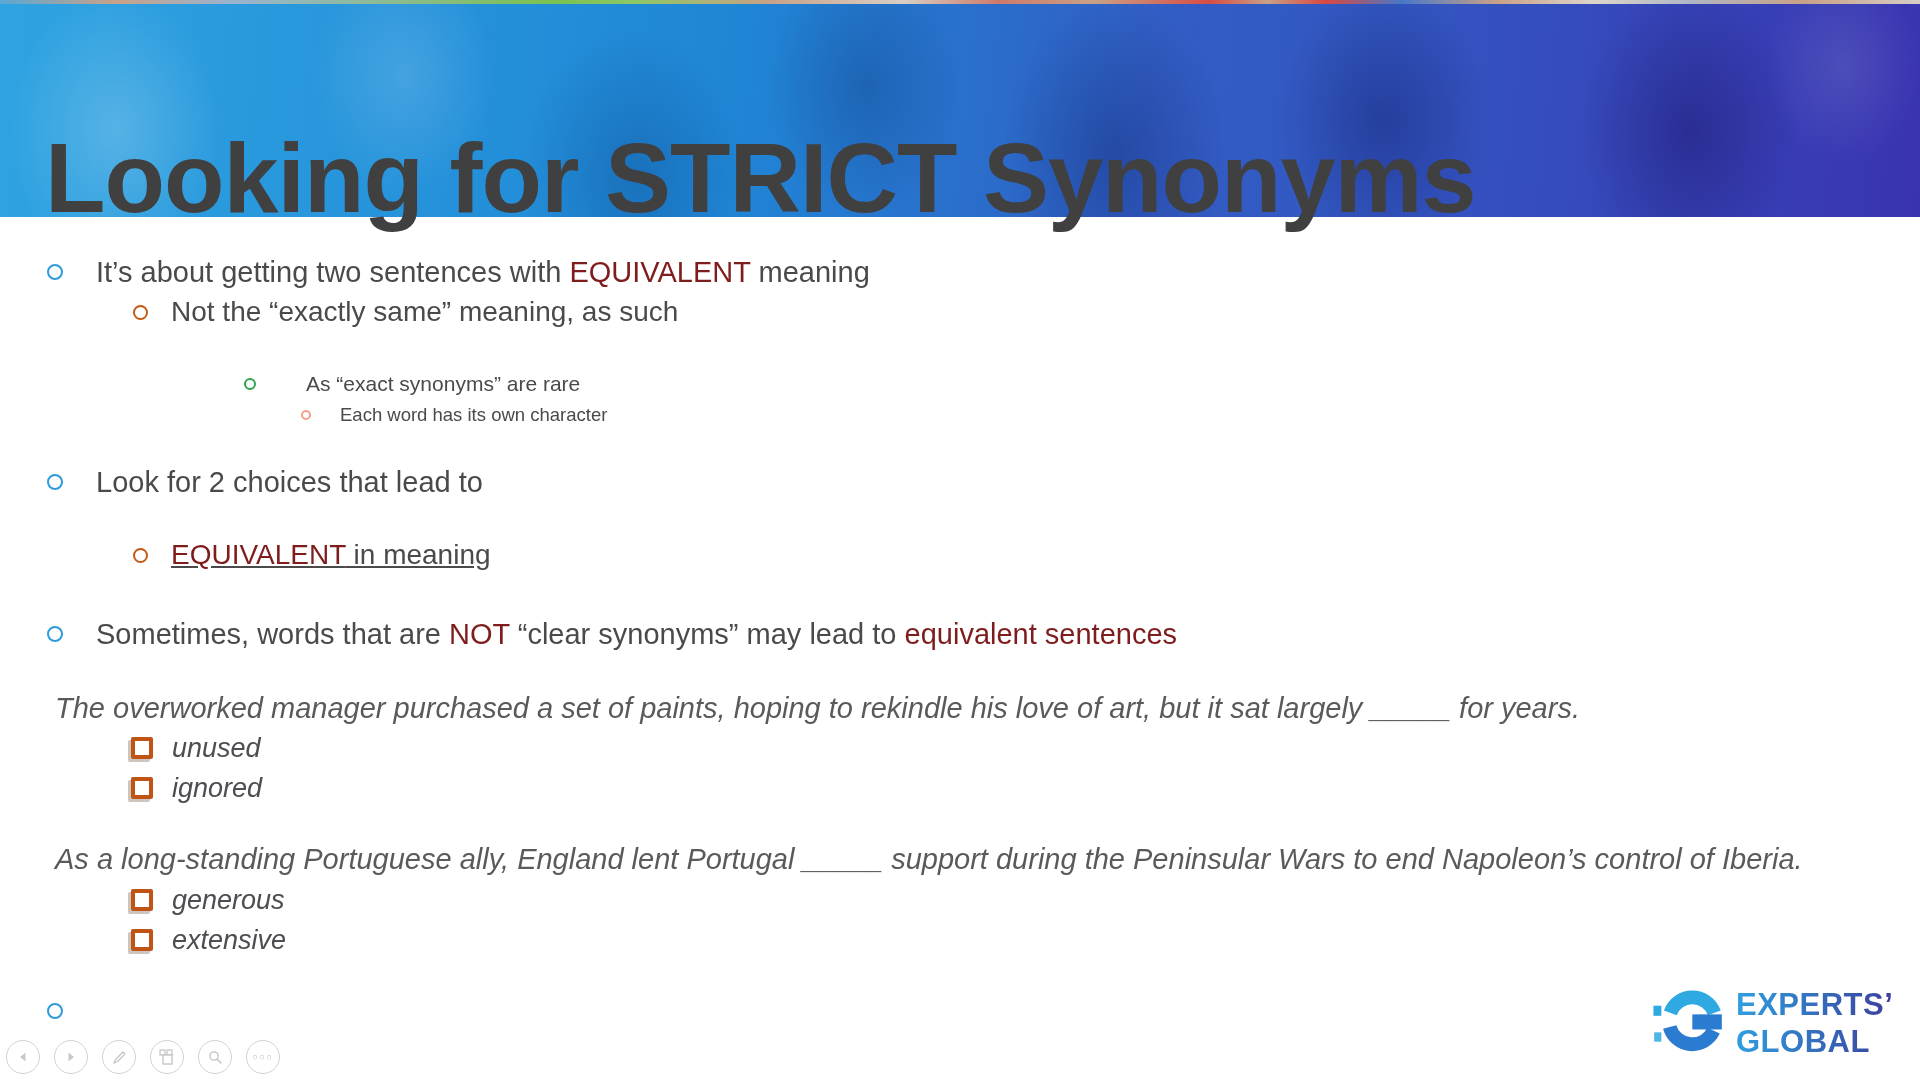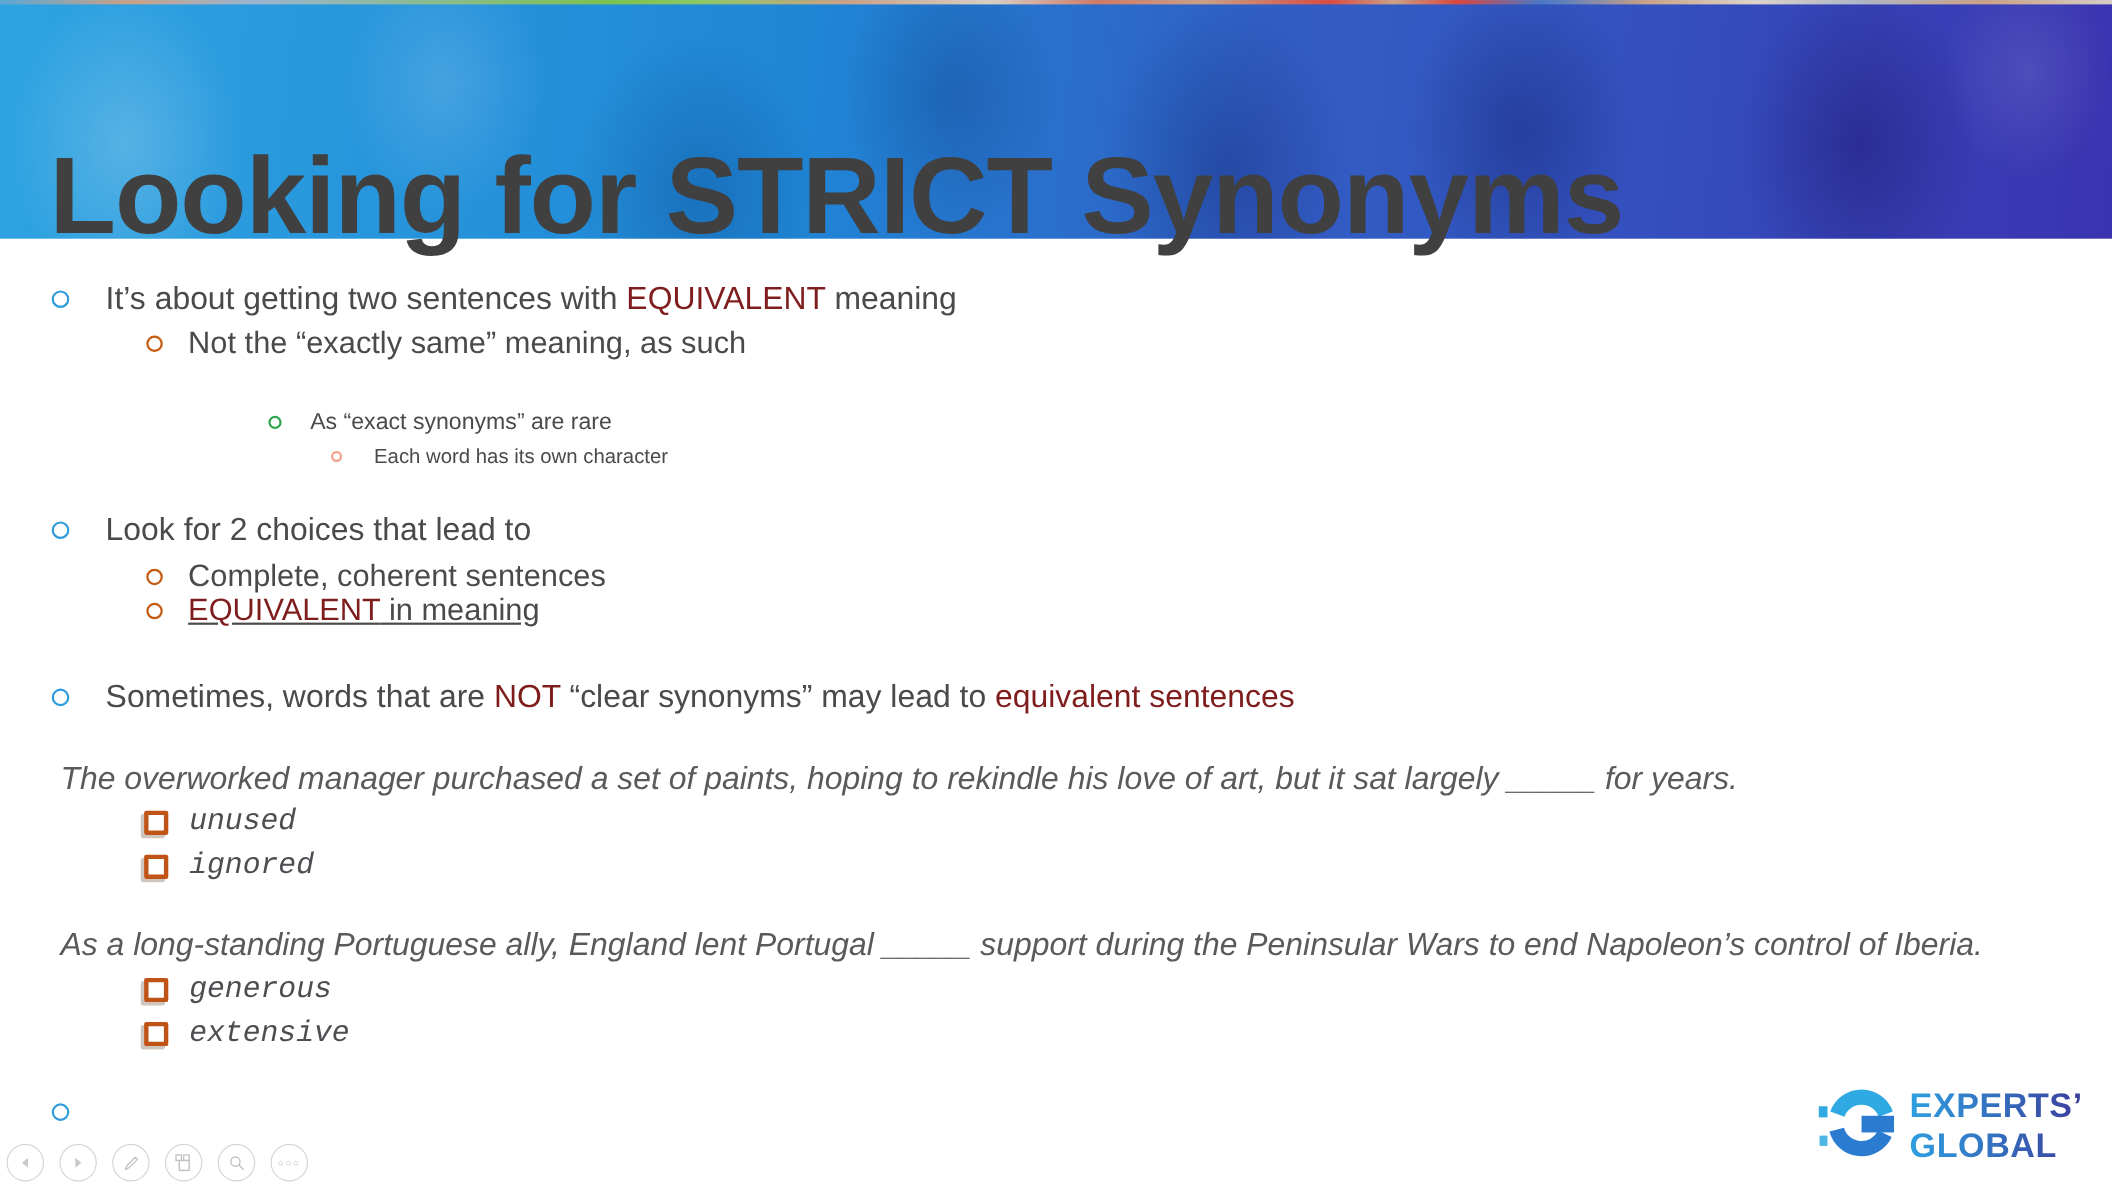--- a/index.html
+++ b/index.html
@@ -36,33 +36,33 @@
     position:absolute; left:45px; top:48px; z-index:3;
     font-size:99px; font-weight:bold; color:#404040; line-height:1.3;
     letter-spacing:-1px; white-space:nowrap;
   }
 
   
   .line { position:absolute; display:flex; align-items:center; white-space:nowrap; color:#4A4A4A; height:38px; }
   .fs1 { font-size:29px; }
   .fs2 { font-size:28px; }
   .fs3 { font-size:24px; }
-  .fs4 { font-size:21px; }
+  .fs4 { font-size:21px;gap:24px; }
   .fs5 { font-size:18.5px; }
   .o { display:inline-block; flex:none; border-radius:50%; box-sizing:border-box; background:transparent; }
   .o1 { width:16px; height:16px; border:2.5px solid #2E9BDC; margin-right:33px; }
   .o2 { width:15px; height:15px; border:2.5px solid #C55A11; margin-right:23px; }
   .o3 { width:13px; height:13px; border:2px solid #FFC000; margin-right:25px; }
   .o4 { width:12px; height:12px; border:2px solid #2EA44E; margin-right:26px; }
   .o5 { width:10px; height:10px; border:2px solid #F2A287; margin-right:29px; }
   .hl { color:#7f1d1d; }
 
   
   .example { left:55px; font-size:29px; font-style:italic; color:#5a5a5a; }
-  .optline { left:131px; font-size:27px; font-style:italic; color:#4d4d52;font-family:Liberation Mono, monospace; }
+  .optline { left:131px; font-size:27px; font-style:italic; color:#4d4d52; }
   .checkbox {
     flex:none; box-sizing:border-box; width:22px; height:22px; border-radius:2px;
     border:4px solid #C05316; margin-right:19px;
     box-shadow:-3px 3px 0 #cdc5be;
   }
 
   
   .navbar { position:absolute; left:6px; top:1040px; display:flex; gap:14px; z-index:5; }
   .navbtn {
     box-sizing:border-box; width:34px; height:34px; border-radius:50%;
@@ -106,24 +106,20 @@
     <span>As “exact synonyms” are rare</span>
   </div>
   <div class="line fs5" style="top:396px; left:301px;">
     <span class="o o5"></span>
     <span>Each word has its own character</span>
   </div>
 
   <div class="line fs1" style="top:463px; left:47px;text-align:right;">
     <span class="o o1"></span>
     <span>Look for 2 choices that lead to</span>
-  </div>
-  <div class="line fs2" style="top:505px; left:133px;">
-    <span class="o o2"></span>
-    <span>Complete, coherent sentences</span>
   </div>
   <div class="line fs2" style="top:536px; left:133px;text-decoration:underline;">
     <span class="o o2"></span>
     <span><span class="hl">EQUIVALENT</span><span> in meaning</span></span>
   </div>
 
   <div class="line fs1" style="top:615px; left:47px;">
     <span class="o o1"></span>
     <span><span>Sometimes, words that are </span><span class="hl">NOT</span><span> “clear synonyms” may lead to </span><span class="hl">equivalent sentences</span></span>
   </div>

